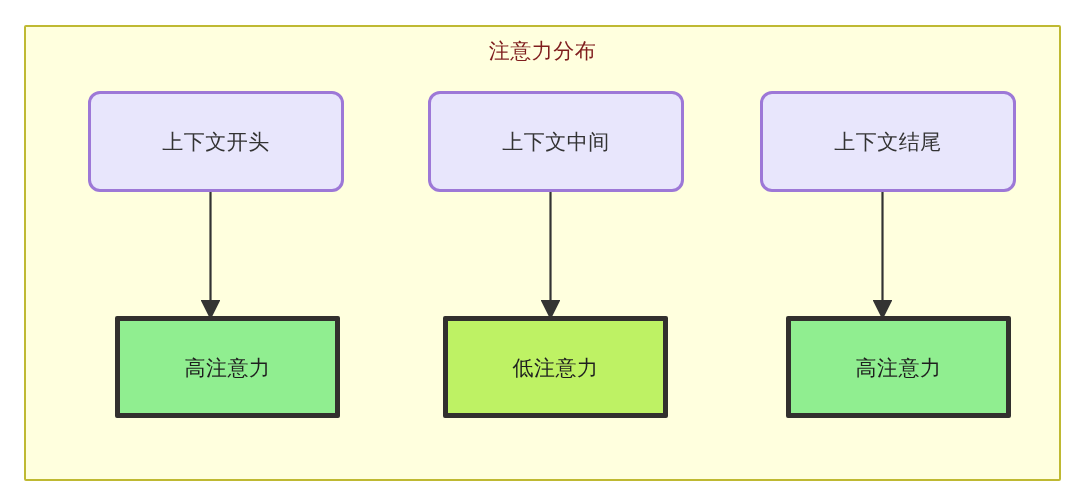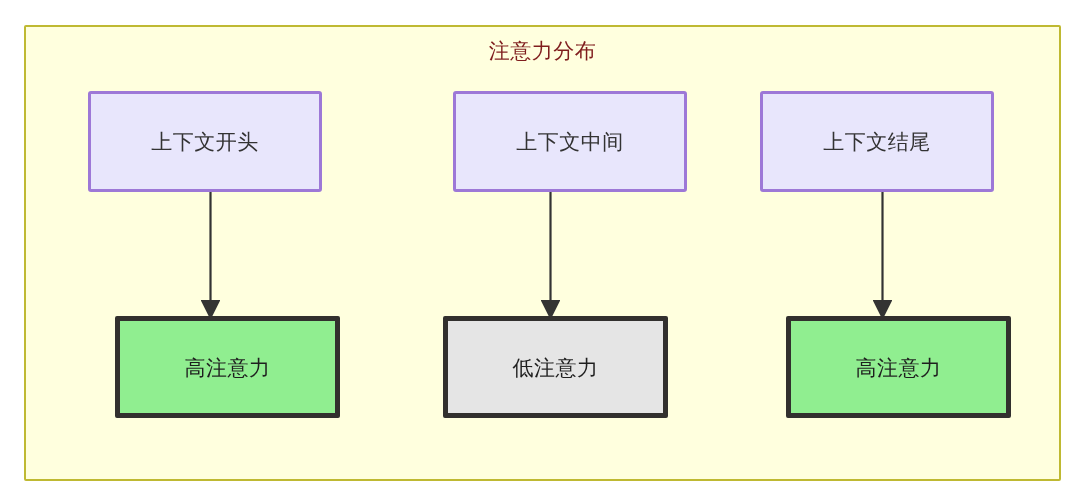--- a/index.html
+++ b/index.html
@@ -52,48 +52,48 @@
     box-sizing: border-box;
     display: flex;
     align-items: center;
     justify-content: center;
     font-size: 21px;
     line-height: 1;
     letter-spacing: 0.5px;
   }
 
   .node-source {
-    width: 234px;
+    width: 256px;
     height: 101px;
     background: #e8e6fc;
     border: 3px solid #9d78d7;
-    border-radius: 3px;
+    border-radius: 12px;
     color: #333333;
   }
 
   .node-result {
     width: 225px;
     height: 102px;
     border: 5px solid #32302e;
     border-radius: 2px;
     color: #1f1f1f;
   }
 
   .node-result.high {
     background: #90ee90;
     margin-left: 12px;
   }
 
   .node-result.low {
-    background: #e5e5e5;
+    background: #bef264;
   }
 
   
   .col-1-top { left: 88px;  top: 91px; }
-  .col-2-top { left: 453px; top: 91px; }
+  .col-2-top { left: 428px; top: 91px; }
   .col-3-top { left: 760px; top: 91px; align-items: center; }
 
   .col-1-bot { left: 103px; top: 316px; }
   .col-2-bot { left: 443px; top: 316px; }
   .col-3-bot { left: 774px; top: 316px; }
 
   
   .edge-layer {
     position: absolute;
     left: 0;

